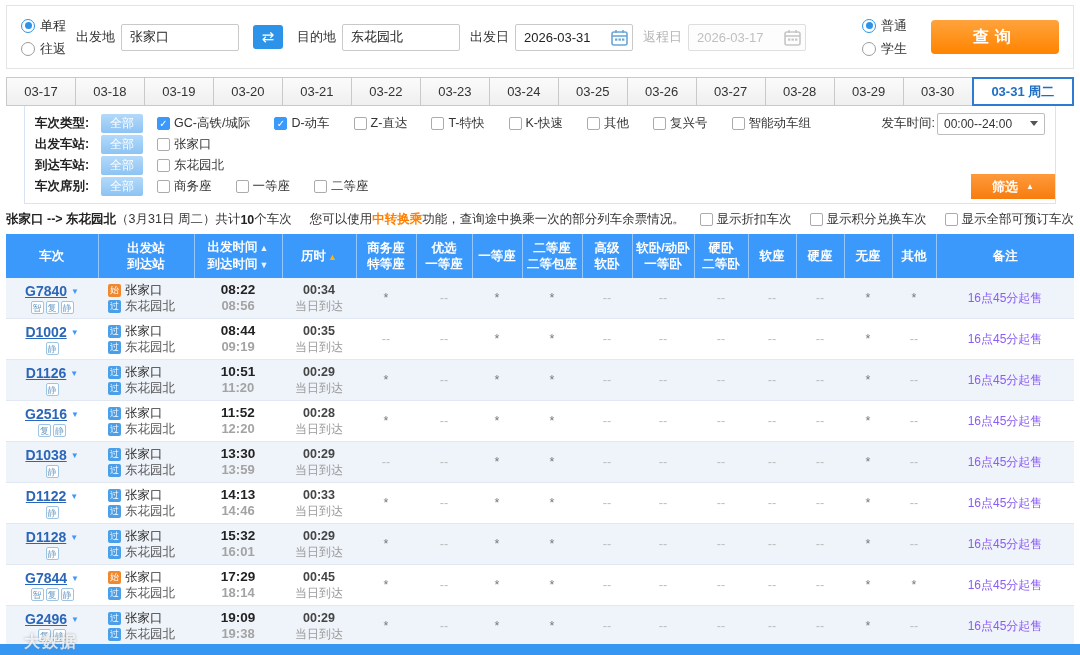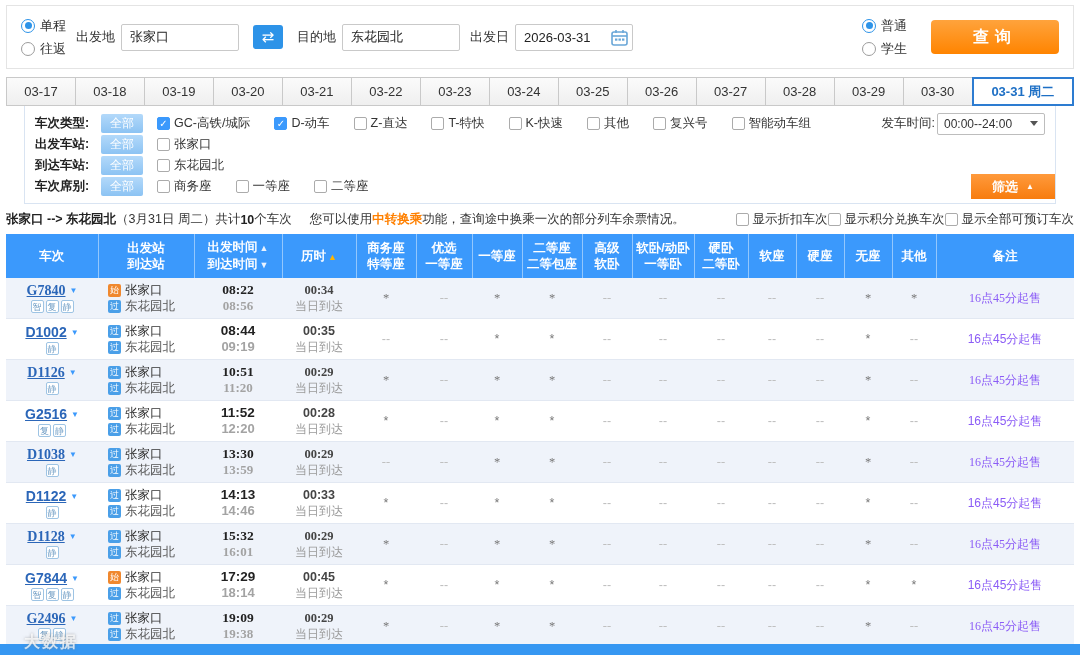--- a/index.html
+++ b/index.html
@@ -62,38 +62,38 @@
     cursor:pointer; font-family:inherit; display:flex; align-items:center; justify-content:center; gap:8px; }
   .filter-btn .tri { font-size:8px; }
 
   
   .summary { margin:7px 6px 6px 6px; display:flex; align-items:center; font-size:12.5px;
     white-space:nowrap; overflow:hidden; }
   .s-route { font-weight:bold; color:#222; }
   .s-count { font-weight:bold; color:#222; }
   .s-tip { margin-left:18px; color:#333; }
   .s-link { color:#ff8000; font-weight:bold; cursor:pointer; }
-  .s-cbs { margin-left:auto; display:flex; gap:0; color:#333; }
+  .s-cbs { margin-left:auto; display:flex; gap:18px; color:#333; }
   .s-cb { display:flex; align-items:center; gap:4px; cursor:pointer; }
 
   
   table.trains { width:1068px; margin:0 6px; border-collapse:collapse; table-layout:fixed; }
   .col-train{width:92px}.col-station{width:96px}.col-time{width:88px}.col-dur{width:74px}
   .col-sw{width:60px}.col-yx{width:56px}.col-yd{width:50px}.col-ed{width:60px}
   .col-gjrw{width:50px}.col-rw{width:62px}.col-yw{width:54px}.col-rz{width:48px}
   .col-yz{width:48px}.col-wz{width:48px}.col-qt{width:44px}
   thead th { background:#3b99fc; color:#fff; font-size:12.5px; font-weight:bold;
     border-right:1px solid rgba(255,255,255,.45); padding:5px 0; vertical-align:middle; }
   thead th:last-child { border-right:none; }
   .th-line { line-height:16px; white-space:nowrap; }
   .sort-arrow { font-size:9px; margin-left:2px; color:#eaf3ff; cursor:pointer; }
   .sort-arrow.active { color:#ffb400; }
   tbody td { text-align:center; border-bottom:1px solid #e2e8f2; padding:4px 0; font-size:12.5px; }
   tbody tr { background:#fff; height:37px; }
-  tbody tr.shaded { background:#eff3fa;font-family:Liberation Serif, serif; }
+  tbody tr.shaded { background:#eff3fa; }
   .train-line { line-height:16px; white-space:nowrap; }
   .train-no { font-size:14px; font-weight:bold; color:#2b66b8; text-decoration:underline; cursor:pointer; }
   .train-caret { color:#3b99fc; font-size:8px; margin-left:4px; cursor:pointer; vertical-align:2px; }
   .badge-line { line-height:14px; }
   .badge { display:inline-block; width:13px; height:13px; line-height:12px; font-size:9px;
     font-style:normal; border:1px solid #9ec4e4; color:#6e9cc4; border-radius:2px; margin:0 1px;
     background:#fff; }
   .st-line { display:flex; align-items:center; justify-content:flex-start; gap:4px;
     line-height:16px; padding-left:10px; white-space:nowrap; }
   .st-icon { width:13px; height:13px; border-radius:2px; color:#fff; font-size:9px;
@@ -153,20 +153,35 @@
         <line x1="1" y1="7" x2="16" y2="7" stroke="#6aa7d8" stroke-width="1.6"></line>
         <line x1="5" y1="1" x2="5" y2="4" stroke="#6aa7d8" stroke-width="1.6"></line>
         <line x1="12" y1="1" x2="12" y2="4" stroke="#6aa7d8" stroke-width="1.6"></line>
         <rect x="4" y="9.5" width="2.4" height="2.2" fill="#6aa7d8"></rect>
           <rect x="7.5" y="9.5" width="2.4" height="2.2" fill="#6aa7d8"></rect>
           <rect x="11" y="9.5" width="2.4" height="2.2" fill="#6aa7d8"></rect>
       </svg>
     </span>
   </div>
 
+  <div class="field">
+    <span class="lbl dis">返程日</span>
+    <span class="date-wrap">
+      <input class="txt dis" value="2026-03-17" style="">
+      <svg class="cal-icon" viewBox="0 0 17 17">
+        <rect x="1" y="3" width="15" height="13" rx="2" fill="none" stroke="#c6c6c6" stroke-width="1.6"></rect>
+        <line x1="1" y1="7" x2="16" y2="7" stroke="#c6c6c6" stroke-width="1.6"></line>
+        <line x1="5" y1="1" x2="5" y2="4" stroke="#c6c6c6" stroke-width="1.6"></line>
+        <line x1="12" y1="1" x2="12" y2="4" stroke="#c6c6c6" stroke-width="1.6"></line>
+        <rect x="4" y="9.5" width="2.4" height="2.2" fill="#c6c6c6"></rect>
+          <rect x="7.5" y="9.5" width="2.4" height="2.2" fill="#c6c6c6"></rect>
+          <rect x="11" y="9.5" width="2.4" height="2.2" fill="#c6c6c6"></rect>
+      </svg>
+    </span>
+  </div>
 
   <div class="radio-group" style="margin-left:auto">
       <label class="radio-item">
         <span class="radio on">
           <span class="dot"></span>
         </span>
         <span class="radio-label">普通</span>
       </label>
       <label class="radio-item">
         <span class="radio"></span>

